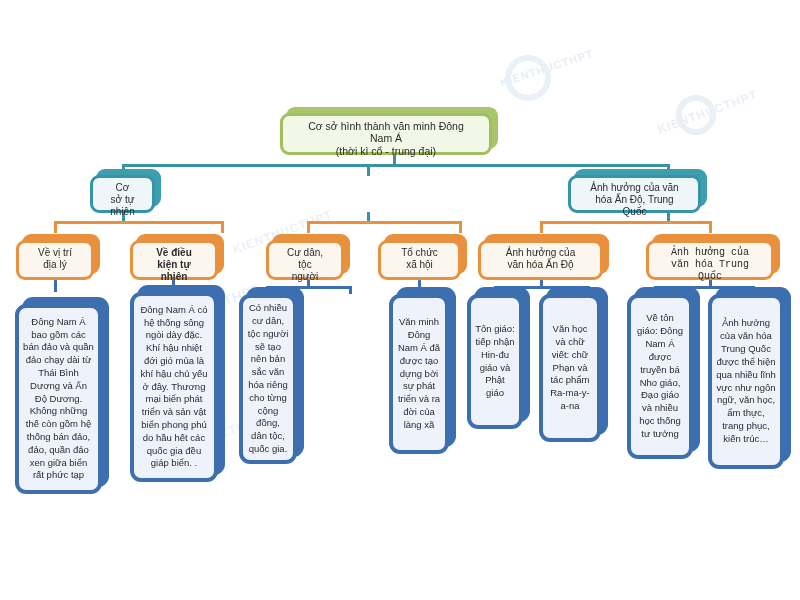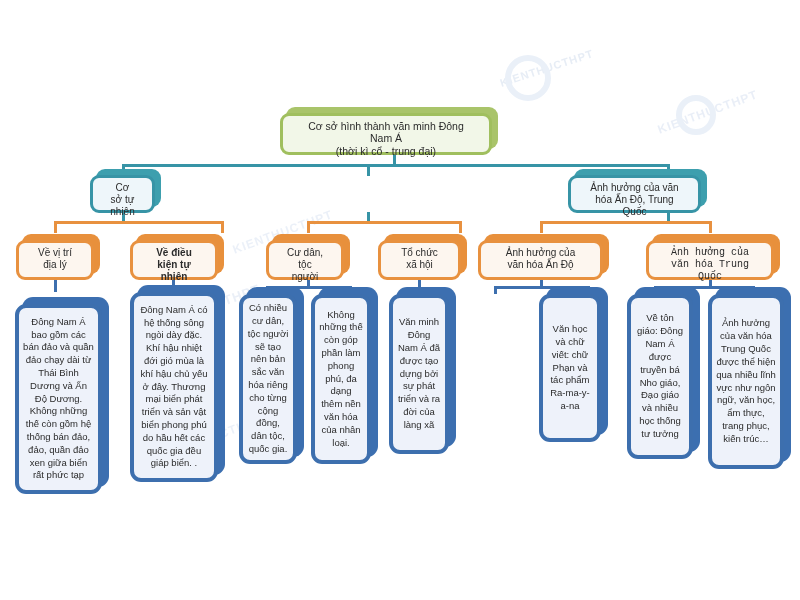--- a/index.html
+++ b/index.html
@@ -209,30 +209,30 @@
   <div class="node leaf" style="left:130px; top:292px; width:88px; height:190px;">
     <div class="shadow"></div>
     <div class="face">Đông Nam Á có hệ thống sông ngòi dày đặc. Khí hậu nhiệt đới gió mùa là khí hậu chủ yếu ở đây. Thương mại biển phát triển và sản vật biển phong phú do hầu hết các quốc gia đều giáp biển. .</div>
   </div>
 
   <div class="node leaf" style="left:239px; top:294px; width:58px; height:170px;">
     <div class="shadow"></div>
     <div class="face">Có nhiều cư dân, tộc người sẽ tạo nên bản sắc văn hóa riêng cho từng cộng đồng, dân tộc, quốc gia.</div>
   </div>
 
-  <div class="node leaf" style="left:311px; top:294px; width:60px; height:170px;">
-    <div class="shadow"></div>
-    <div class="face">Không những thế còn góp phần làm phong phú, đa dạng thêm nền văn hóa của nhân loại.</div>
-  </div>
 
   <div class="node leaf" style="left:389px; top:294px; width:60px; height:160px;padding-left:10px;">
     <div class="shadow"></div>
     <div class="face">Văn minh Đông Nam Á đã được tạo dựng bởi sự phát triển và ra đời của làng xã</div>
   </div>
 
+  <div class="node leaf" style="left:467px; top:294px; width:56px; height:135px;">
+    <div class="shadow"></div>
+    <div class="face">Tôn giáo: tiếp nhận Hin-đu giáo và Phật giáo</div>
+  </div>
 
   <div class="node leaf" style="left:539px; top:294px; width:62px; height:148px;">
     <div class="shadow"></div>
     <div class="face">Văn học và chữ viết: chữ Phạn và tác phẩm Ra-ma-y-a-na</div>
   </div>
 
   <div class="node leaf" style="left:627px; top:294px; width:66px; height:165px;">
     <div class="shadow"></div>
     <div class="face">Về tôn giáo: Đông Nam Á được truyền bá Nho giáo, Đạo giáo và nhiều học thống tư tưởng</div>
   </div>

